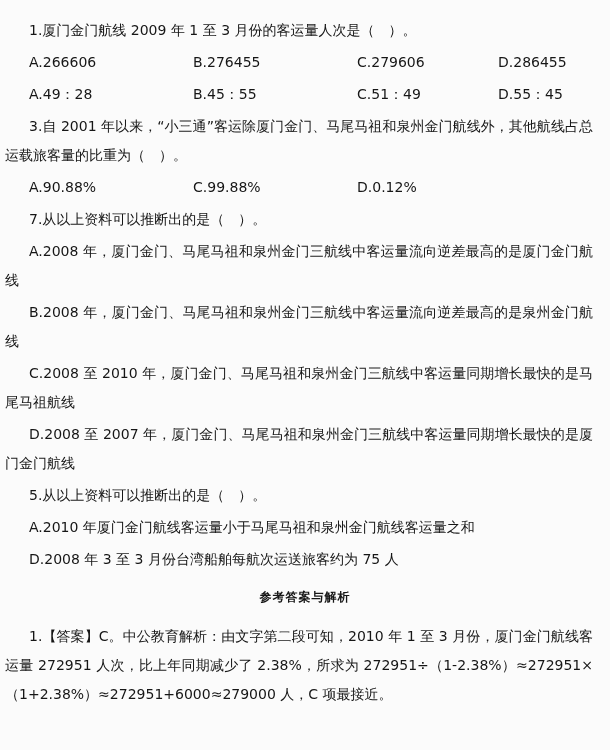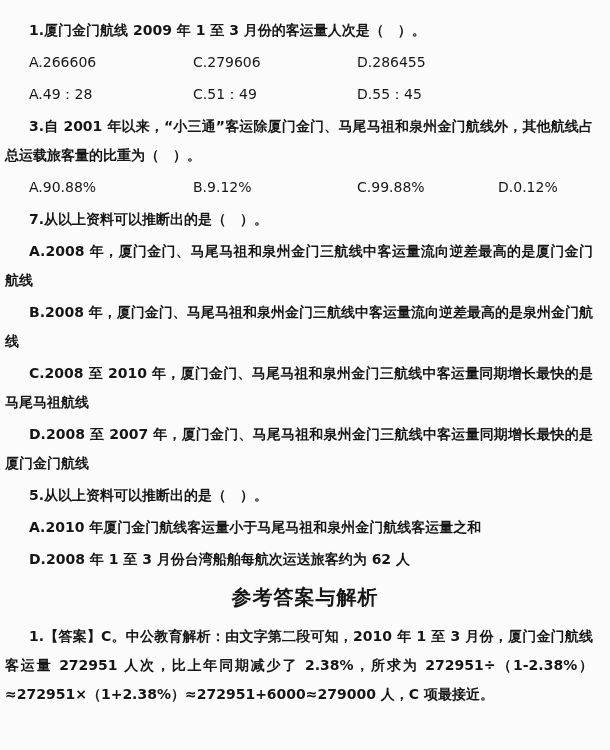--- a/index.html
+++ b/index.html
@@ -16,91 +16,91 @@
     font-size: 14px;
   }
   .page {
     padding: 16px 5px 0 5px;
     box-sizing: border-box;
   }
   p {
     margin: 0 12px 3px 0;
     line-height: 29px;
     text-align: justify;
-    font-weight: bold;
   }
   .stem,
   .opt-block,
   .explanation {
     text-indent: 24px;
   }
   .options-row {
     display: grid;
     grid-template-columns: 143px 143px 120px 1fr;
     padding-left: 24px;
     line-height: 29px;
     margin-bottom: 3px;
     gap: 21px;
   }
   .options-row .opt {
     white-space: nowrap;
   }
   .answers-heading {
-    font-size: 20px;
+    font-size: 12px;
     font-weight: bold;
     text-align: center;
     line-height: 29px;
     margin: 9px 0 10px 0;
     letter-spacing: 1px;
   }
 </style>
 </head>
 <body>
 
 <div class="page">
 
   <section class="question">
     <p class="stem">1.厦门金门航线 2009 年 1 至 3 月份的客运量人次是（　）。</p>
     <div class="options-row">
       <span class="opt">A.266606</span>
+      <span class="opt">B.276455</span>
       <span class="opt">C.279606</span>
       <span class="opt">D.286455</span>
     </div>
   </section>
 
   <section class="question">
     <div class="options-row">
       <span class="opt">A.49：28</span>
+      <span class="opt">B.45：55</span>
       <span class="opt">C.51：49</span>
       <span class="opt">D.55：45</span>
     </div>
   </section>
 
   <section class="question">
     <p class="stem">3.自 2001 年以来，“小三通”客运除厦门金门、马尾马祖和泉州金门航线外，其他航线占总运载旅客量的比重为（　）。</p>
     <div class="options-row">
       <span class="opt">A.90.88%</span>
-      <span class="opt">B.9.12%</span>
       <span class="opt">C.99.88%</span>
       <span class="opt">D.0.12%</span>
     </div>
   </section>
 
   <section class="question">
     <p class="stem">7.从以上资料可以推断出的是（　）。</p>
     <p class="opt-block">A.2008 年，厦门金门、马尾马祖和泉州金门三航线中客运量流向逆差最高的是厦门金门航线</p>
     <p class="opt-block">B.2008 年，厦门金门、马尾马祖和泉州金门三航线中客运量流向逆差最高的是泉州金门航线</p>
     <p class="opt-block">C.2008 至 2010 年，厦门金门、马尾马祖和泉州金门三航线中客运量同期增长最快的是马尾马祖航线</p>
     <p class="opt-block">D.2008 至 2007 年，厦门金门、马尾马祖和泉州金门三航线中客运量同期增长最快的是厦门金门航线</p>
   </section>
 
   <section class="question">
     <p class="stem">5.从以上资料可以推断出的是（　）。</p>
     <p class="opt-block">A.2010 年厦门金门航线客运量小于马尾马祖和泉州金门航线客运量之和</p>
-    <p class="opt-block">D.2008 年 1 至 3 月份台湾船舶每航次运送旅客约为 62 人</p>
+    <p class="opt-block">D.2008 年 3 至 3 月份台湾船舶每航次运送旅客约为 75 人</p>
   </section>
 
   <section class="answers">
     <h2 class="answers-heading">参考答案与解析</h2>
     <p class="explanation">1.【答案】C。中公教育解析：由文字第二段可知，2010 年 1 至 3 月份，厦门金门航线客运量 272951 人次，比上年同期减少了 2.38%，所求为 272951÷（1-2.38%）≈272951×（1+2.38%）≈272951+6000≈279000 人，C 项最接近。</p>
   </section>
 
 </div>
 
 </body></html>

